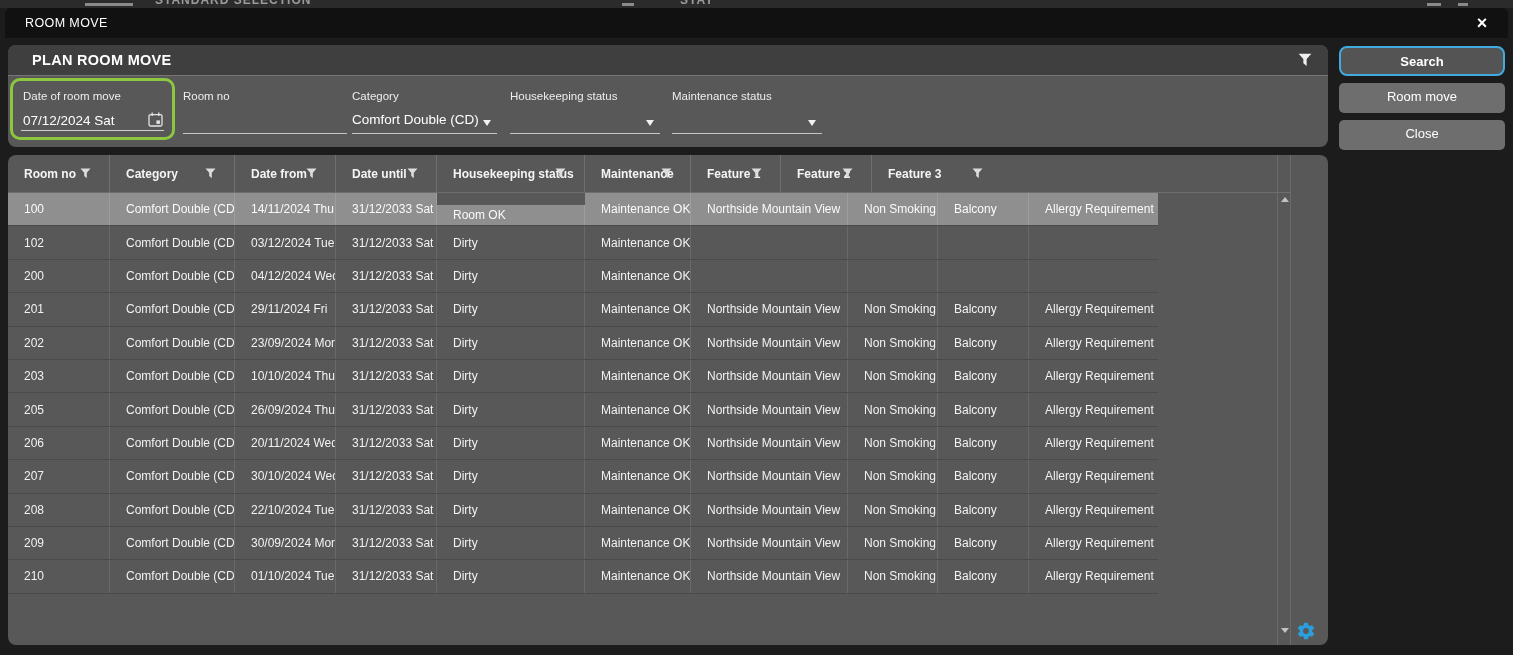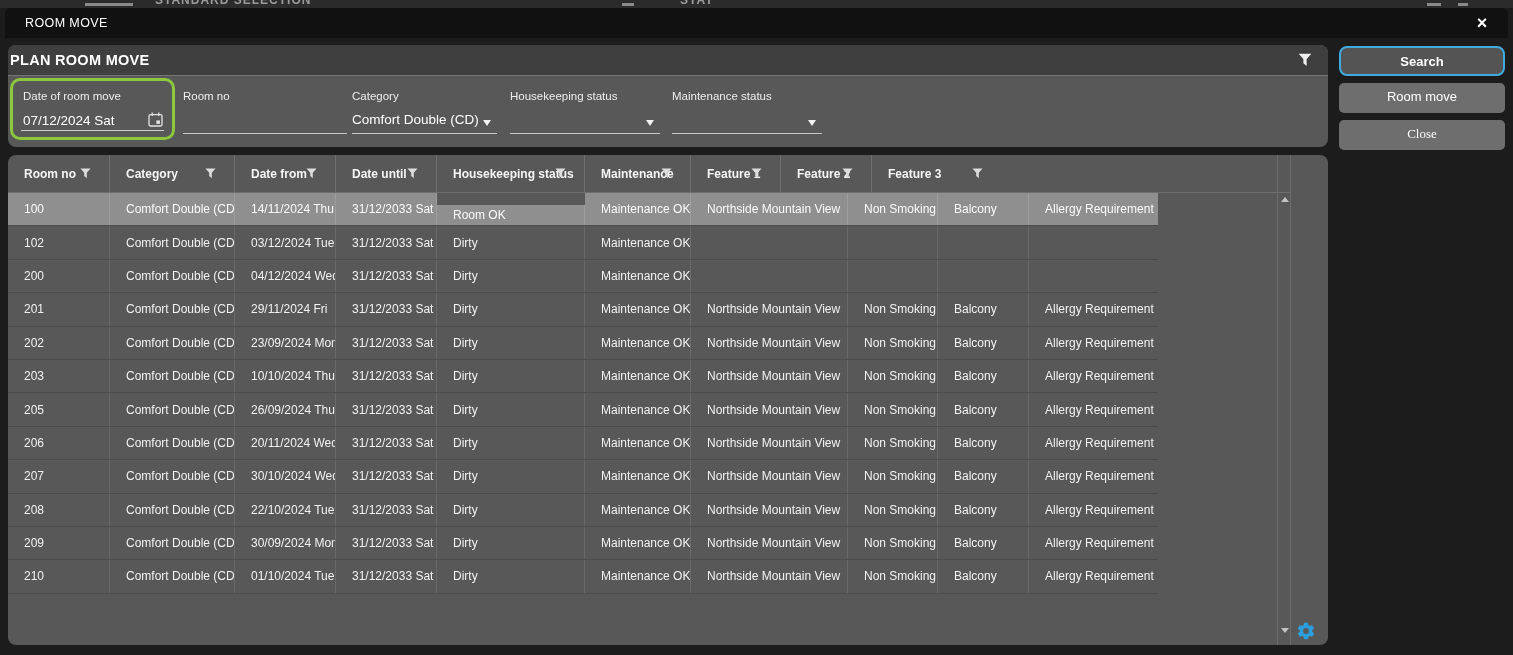--- a/index.html
+++ b/index.html
@@ -13,38 +13,38 @@
   .top-strip { position:absolute; left:0; top:0; width:1513px; height:8px; background:#2b2b2b; overflow:hidden; }
   .top-strip .frag { position:absolute; top:-7px; font-weight:bold; font-size:12px; color:#9a9a9a; letter-spacing:1px; white-space:nowrap; }
   .top-strip .stub { position:absolute; top:3px; height:3px; background:#8a8a8a; }
   
   .titlebar { position:absolute; left:5px; top:8px; width:1503px; height:30px; background:#111111; border-radius:6px 6px 0 0; }
   .titlebar .title { position:absolute; left:20px; top:0; line-height:30px; font-size:12.5px; color:#ffffff; letter-spacing:.4px; }
   .titlebar .close { position:absolute; right:14px; top:3px; width:24px; height:24px; text-align:center; line-height:24px; font-size:18px; font-weight:bold; color:#ffffff; cursor:pointer; }
   
   .filter-panel { position:absolute; left:8px; top:45px; width:1320px; height:102px; background:#585858; border-radius:8px; }
   .panel-header { position:relative; height:31px; background:#3f3f3f; border-radius:8px 8px 0 0; border-bottom:1px solid #757575; }
-  .panel-header .ptitle { position:absolute; left:2px; top:0; line-height:31px; font-size:14.5px; font-weight:bold; color:#ffffff; letter-spacing:.3px; }
+  .panel-header .ptitle { position:absolute; left:24px; top:0; line-height:31px; font-size:14.5px; font-weight:bold; color:#ffffff; letter-spacing:.3px; }
   .panel-header .pfunnel { position:absolute; right:16px; top:8px; }
   .panel-body { position:relative; height:86px; }
   .field { position:absolute; top:0; height:64px; }
   .field .flabel { position:absolute; left:0; top:14px; font-size:11.5px; color:#ededed; white-space:nowrap; }
   .field .fvalue { position:absolute; left:0; top:36px; font-size:13.5px; color:#ffffff; white-space:nowrap; }
   .field .underline { position:absolute; left:0; bottom:6px; height:1px; background:#c6c6c6; width:100%; }
   .dd-arrow { position:absolute; right:6px; top:44px; width:0; height:0; border-left:4.5px solid transparent; border-right:4.5px solid transparent; border-top:6px solid #f2f2f2; }
   .datebox { position:absolute; left:2px; top:2px; width:165px; height:62px; border:3px solid #8dc63f; border-radius:10px; }
   .datebox .flabel { position:absolute; left:10px; top:9px; font-size:11.5px; color:#ededed; }
   .datebox .fvalue { position:absolute; left:10px; top:32px; font-size:13.5px; color:#ffffff; }
   .datebox .underline { position:absolute; left:8px; right:8px; bottom:6px; height:1px; background:#cfcfcf; }
   .datebox .cal { position:absolute; right:9px; top:31px; }
   
   .btn { position:absolute; left:1339px; width:166px; height:30px; border-radius:5px; background:#6e6e6e; color:#ffffff; font-size:13px; text-align:center; line-height:28px; cursor:pointer; font-family:"Liberation Sans",sans-serif; }
   .btn.search { top:46px; background:#545454; border:2px solid #41aadf; border-radius:8px; font-weight:bold; }
   .btn.roommove { top:83px; }
-  .btn.closebtn { top:120px;font-family:Liberation Serif, serif; }
+  .btn.closebtn { top:120px; }
   
   .table-panel { position:absolute; left:8px; top:155px; width:1320px; height:490px; background:#585858; border-radius:8px; overflow:hidden; }
   .grid-header { position:absolute; left:0; top:0; height:37px; display:flex; }
   .hcell { position:relative; display:flex; align-items:center; padding-left:16px; border-right:1px solid #6f6f6f; font-size:12px; font-weight:bold; color:#f5f5f5; white-space:nowrap; overflow:hidden; }
   .hcell:last-child { border-right:none; }
   .hcell .funnel { position:absolute; right:18px; top:13px; }
   .hline { position:absolute; left:0; top:37px; width:1283px; height:1px; background:#6e6e6e; }
   .grid-body { position:absolute; left:0; top:38px; }
   .trow { display:flex; height:33.4px; border-bottom:1px solid #4b4b4b; }
   .tcell { display:flex; align-items:center; padding-left:16px; border-right:1px solid #696969; font-size:12px; color:#f2f2f2; white-space:nowrap; overflow:hidden; }

